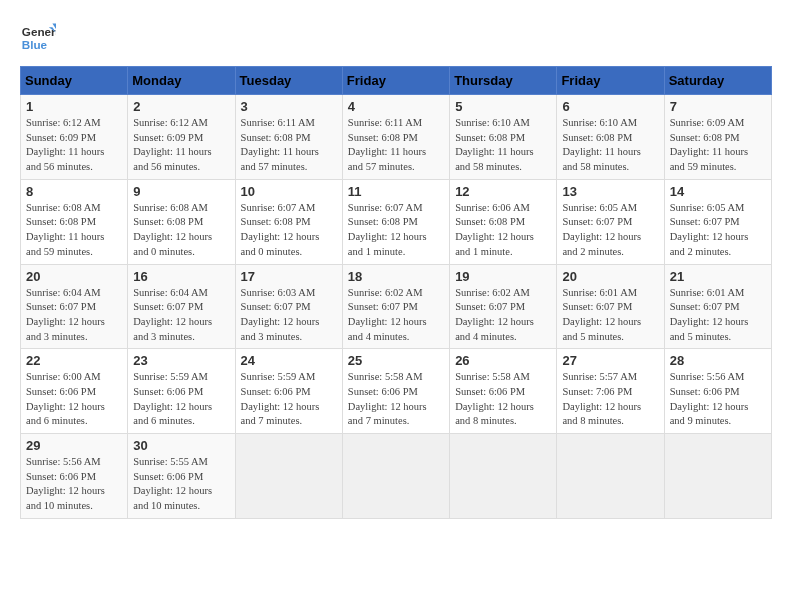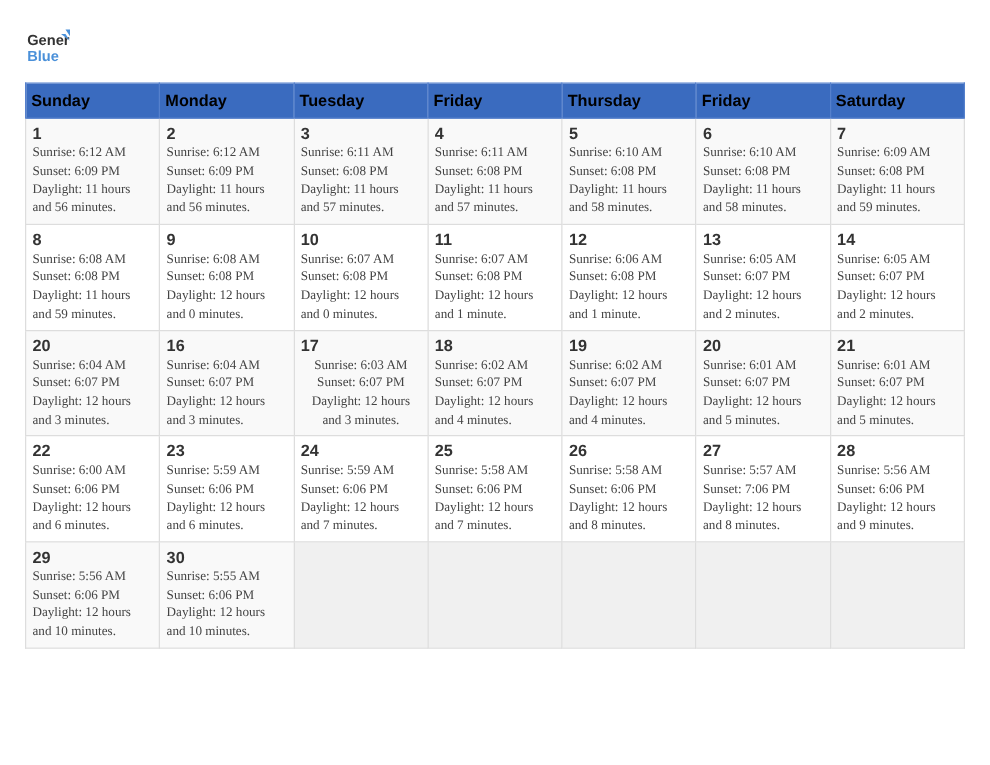--- a/index.html
+++ b/index.html
@@ -226,21 +226,21 @@
         </td>
         <td>
           <span class="day-num">16</span>
           <div class="day-info" style="white-space: pre-line;">Sunrise: 6:04 AM
 Sunset: 6:07 PM
 Daylight: 12 hours
 and 3 minutes.</div>
         </td>
         <td>
           <span class="day-num">17</span>
-          <div class="day-info" style="white-space: pre-line; text-align: center;">Sunrise: 6:03 AM
+          <div class="day-info" style="white-space: pre-line;">Sunrise: 6:03 AM
 Sunset: 6:07 PM
 Daylight: 12 hours
 and 3 minutes.</div>
         </td>
         <td>
           <span class="day-num">18</span>
           <div class="day-info" style="white-space: pre-line;">Sunrise: 6:02 AM
 Sunset: 6:07 PM
 Daylight: 12 hours
 and 4 minutes.</div>

